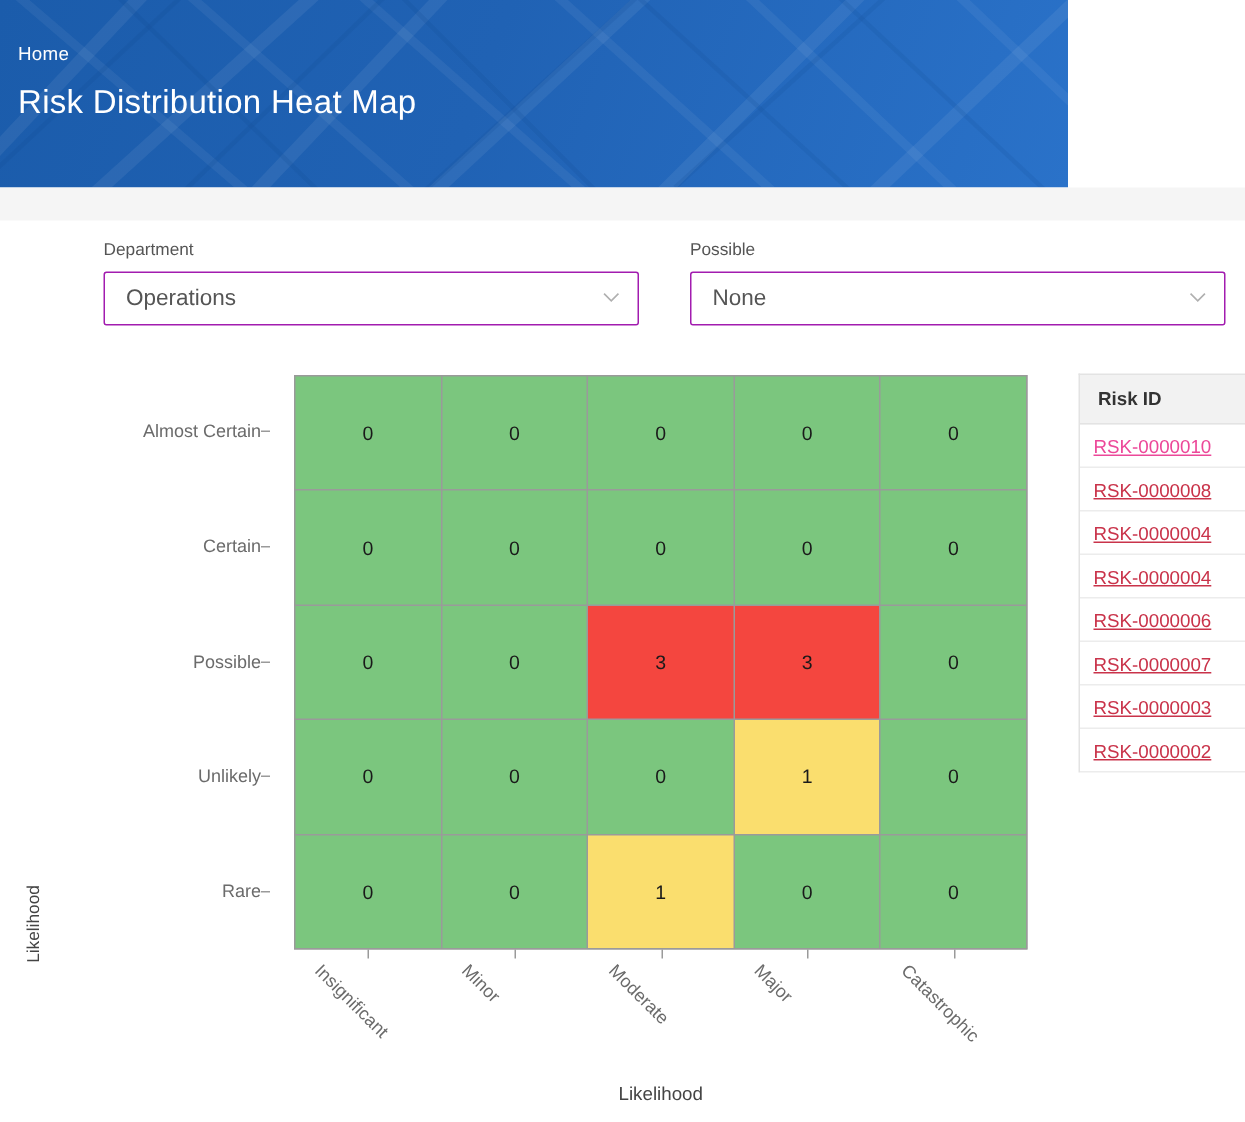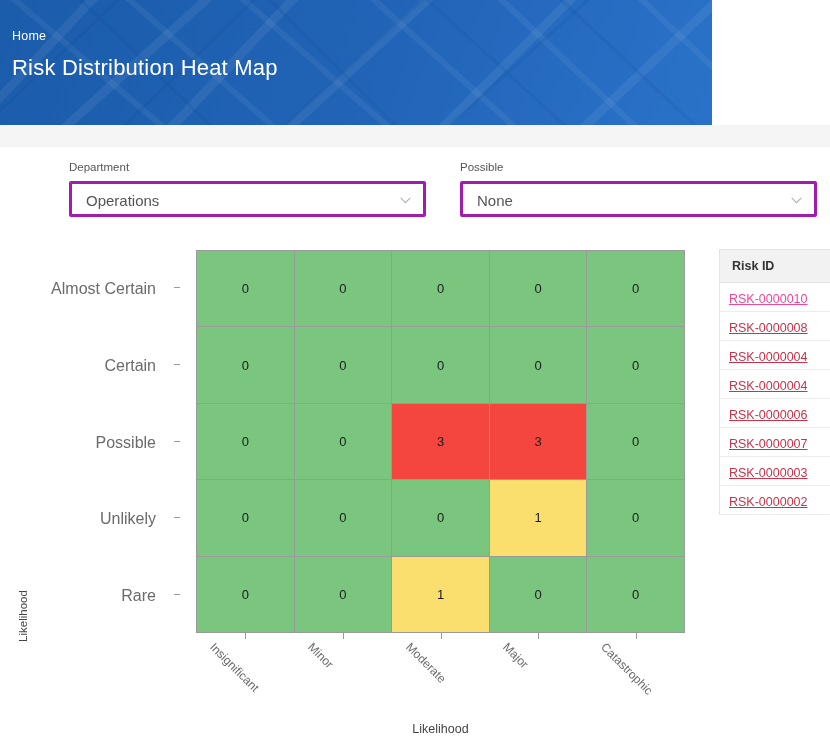--- a/index.html
+++ b/index.html
@@ -78,21 +78,21 @@
   #filter-location   { left: 460px; top: 0; }
   .filter-label {
     font-size: 11.5px;
     color: #555555;
     line-height: 14px;
     margin-bottom: 7px;
   }
   .select-box {
     position: relative;
     height: 36px;
-    border: 3px solid #a21caf;
+    border: 1px solid #a21caf;
     border-radius: 2px;
     background: #ffffff;
     box-sizing: border-box;
   }
   .select-value {
     position: absolute;
     left: 14px;
     top: 0;
     line-height: 34px;
     font-size: 15px;
@@ -129,24 +129,24 @@
   }
   #y-tick-labels {
     position: absolute;
     left: 60px;
     top: 10px;
     width: 120px;
     height: 383px;
   }
   .y-tick {
     position: absolute;
-    right: 24px;
+    right: 6px;
     height: 16px;
     margin-top: -8px;
-    font-size: 16px;
+    font-size: 12px;
     color: #6b6b6b;
     white-space: nowrap;
     text-align: right;
   }
   .y-tick-mark {
     position: absolute;
     right: 0;
     width: 6px;
     height: 1px;
     background: #9a9a9a;

